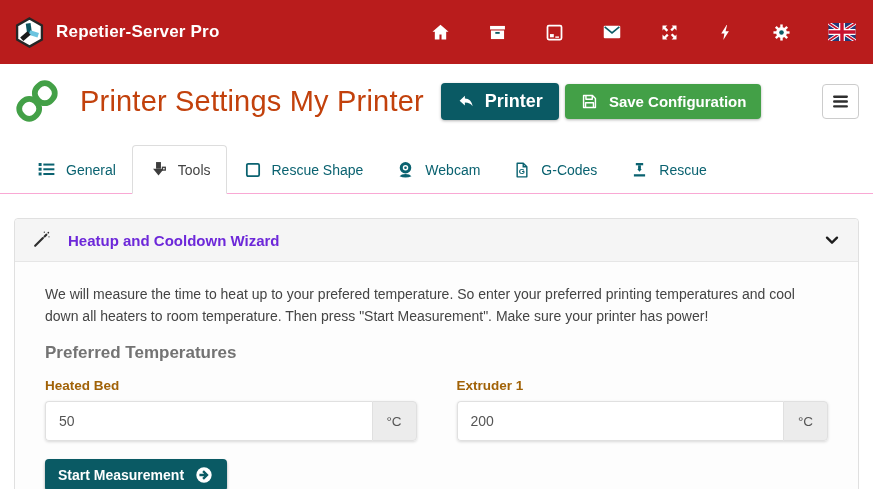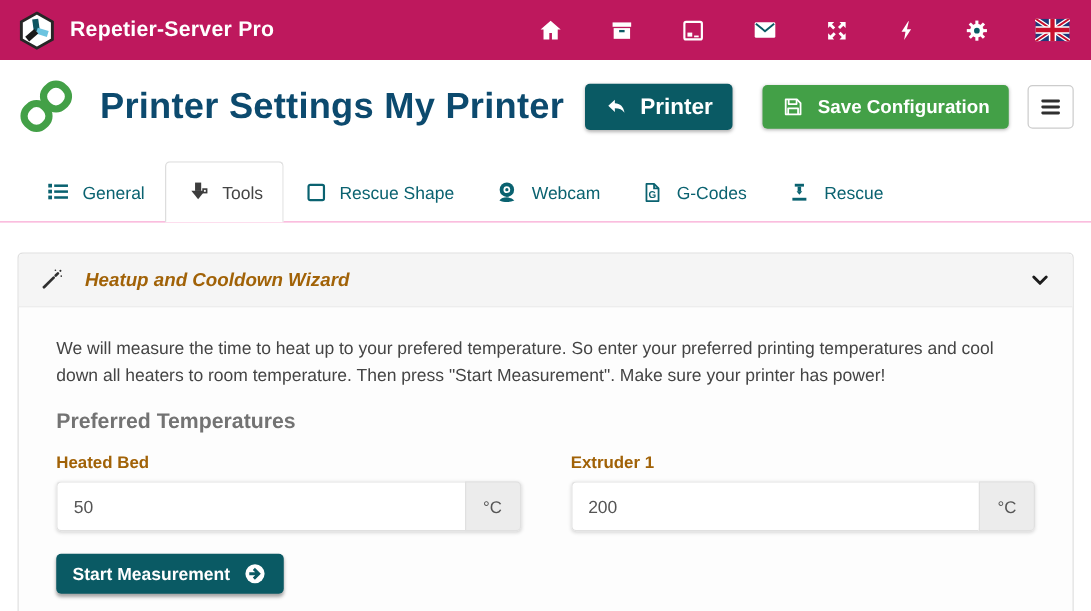--- a/index.html
+++ b/index.html
@@ -5,48 +5,48 @@
   * { box-sizing: border-box; margin: 0; padding: 0; }
   html,body { width: 873px; height: 489px; }
   body {
     font-family: "Liberation Sans", sans-serif;
     background: #ffffff;
     overflow: hidden;
     color: #333;
   }
   
   .navbar {
-    height: 48px;
-    background: #be185d;
+    height: 64px;
+    background: #b91c1c;
     display: flex;
     align-items: center;
     padding: 0 14px;
   }
   .brand-wrap { display: flex; align-items: center; gap: 11px; }
   .brand {
     color: #fff; font-size: 17px; font-weight: bold; letter-spacing: .2px;
   }
   .nav-icons {
     margin-left: auto; display: flex; align-items: center; gap: 36px; padding-right: 3px;
   }
   .nav-icons .icon { display: flex; align-items: center; cursor: pointer; }
   
   .page-header {
     display: flex; align-items: center; padding: 14px 14px 9px;
   }
   .page-title {
-    font-size: 29px; font-weight: bold; color: #0c4a6e; margin-left: 20px;
+    font-size: 29px; font-weight: normal; color: #c2410c; margin-left: 20px;
     line-height: 38px; letter-spacing: .2px; white-space: nowrap;
   }
   .btn {
     border: none; border-radius: 4px; display: inline-flex; align-items: center;
     gap: 10px; font-weight: bold; cursor: pointer; font-family: inherit;
   }
   .btn-teal  { background:#0a5a64; color:#fff; padding:8px 16px; font-size:18px; margin-left:17px; box-shadow:0 1px 3px rgba(0,0,0,.3); }
-  .btn-green { background:#43a047; color:#fff; padding:8px 15px; font-size:15px; margin-left:24px; box-shadow:0 1px 3px rgba(0,0,0,.3); }
+  .btn-green { background:#43a047; color:#fff; padding:8px 15px; font-size:15px; margin-left:6px; box-shadow:0 1px 3px rgba(0,0,0,.3); }
   .btn-menu {
     margin-left:auto; background:#fff; border:1px solid #ccc; border-radius:4px;
     width:37px; height:35px; display:flex; align-items:center; justify-content:center; cursor:pointer;
   }
   
   .tabs {
     display:flex; padding-left:20px; border-bottom:1px solid #f9a8d4; margin-top:12px;
   }
   .tab {
     display:flex; align-items:center; gap:9px; padding:13px 15px; font-size:14px;
@@ -55,21 +55,21 @@
   }
   .tab.active { background:#fff; border-color:#ddd; border-bottom-color:#fff; color:#444;align-items:center; }
   
   .panel {
     margin:24px 14px 0; border:1px solid #e0e0e0; border-radius:4px; background:#fdfdfd;
   }
   .panel-heading {
     background:#f5f5f5; border-bottom:1px solid #e6e6e6; border-radius:4px 4px 0 0;
     padding:11px 16px; display:flex; align-items:center; gap:17px; cursor:pointer;
   }
-  .panel-title { font-size:15px; font-weight:bold; color:#a16207;font-style:italic; }
+  .panel-title { font-size:15px; font-weight:bold; color:#6d28d9; }
   .chevron { margin-left:auto; display:flex; align-items:center; cursor:pointer; }
   .panel-body { padding:22px 30px 24px; }
   .desc { font-size:14px; color:#444; line-height:1.55; margin-bottom:16px; max-width:800px; }
   .section-title { font-size:17px; font-weight:bold; color:#737373; margin-bottom:15px; }
   .fields { display:flex; gap:40px; }
   .field { flex:1; }
   .field-label { font-size:13.5px; font-weight:bold; color:#a16207; margin-bottom:8px; }
   .input-group { display:flex; border-radius:4px; box-shadow:0 1px 3px rgba(0,0,0,.15); }
   .input-group input {
     flex:1; min-width:0; height:40px; border:1px solid #e0e0e0; border-right:none;

